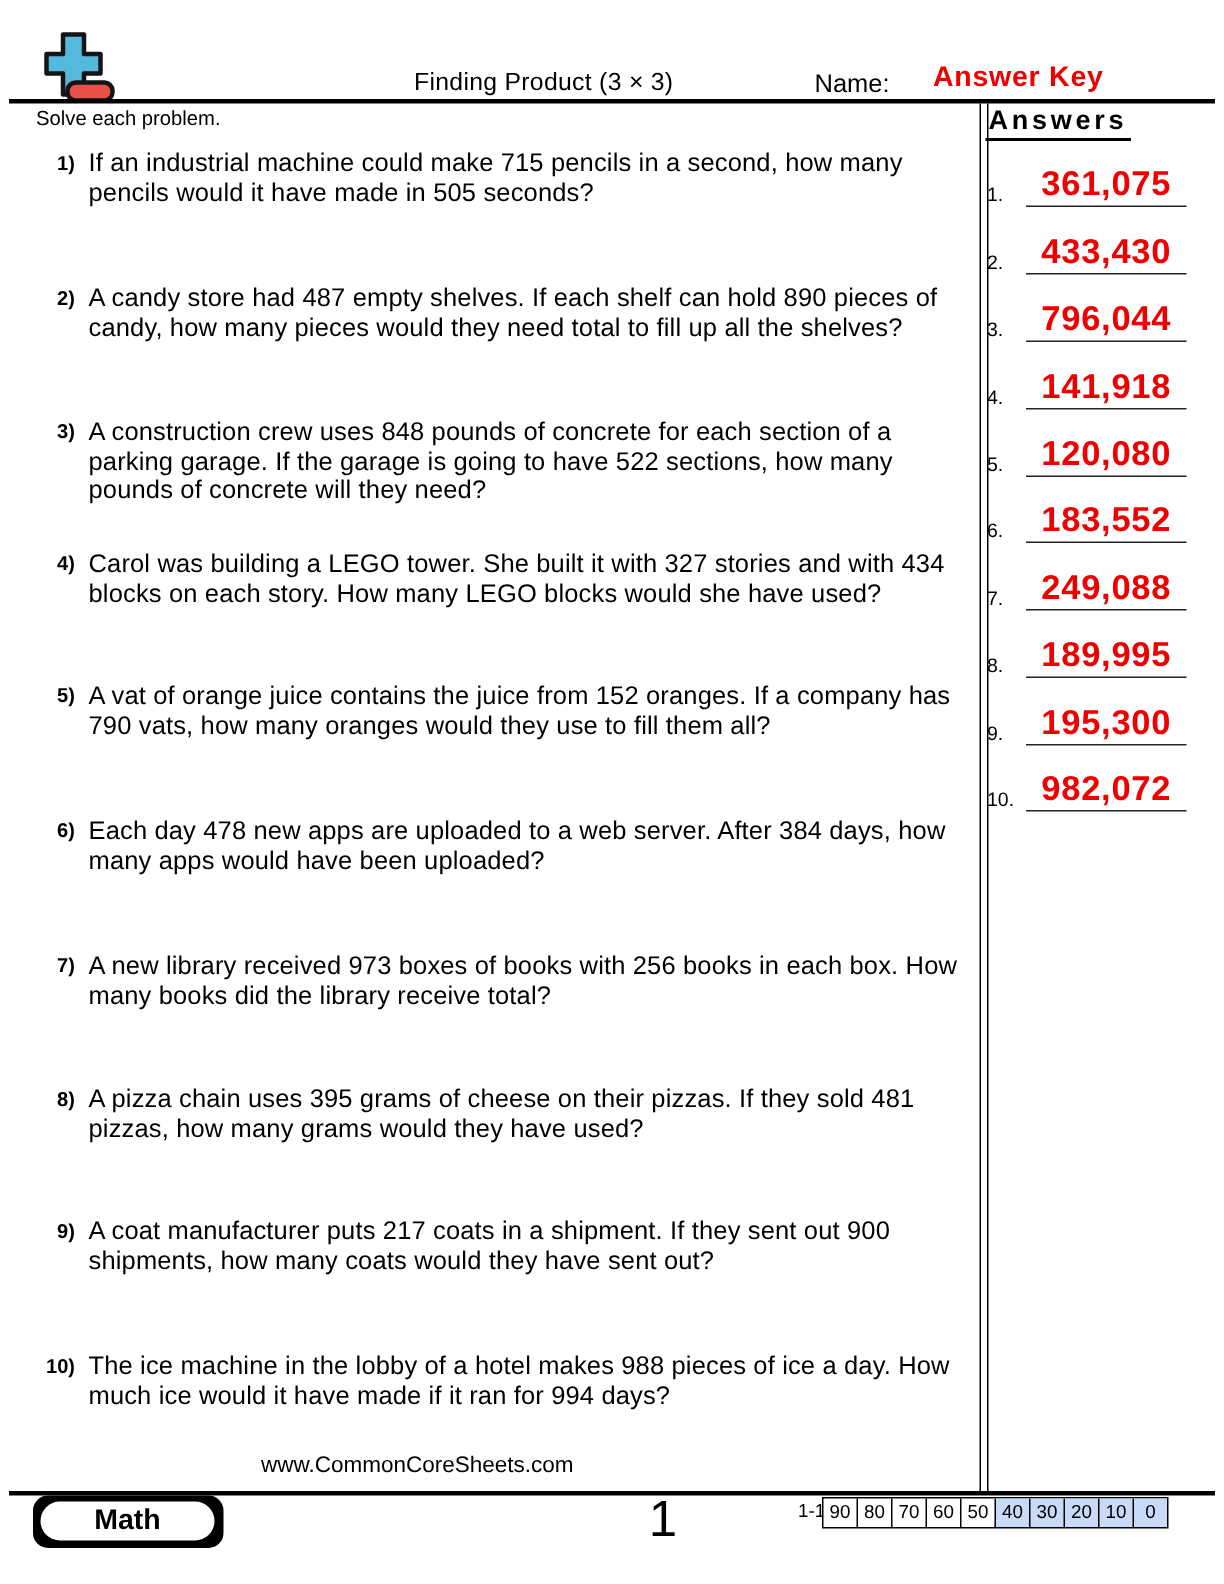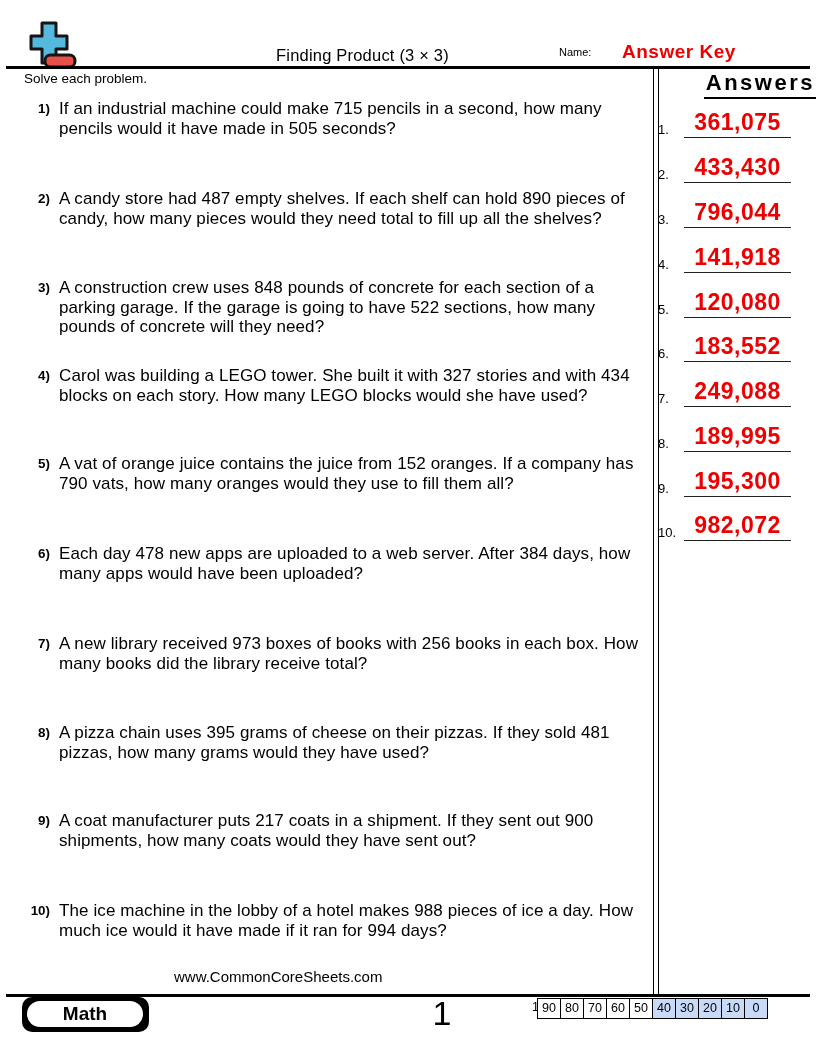--- a/index.html
+++ b/index.html
@@ -7,21 +7,21 @@
     width:816px; height:1056px; position:relative; background:#ffffff;
     font-family:"Liberation Sans", sans-serif; color:#000; overflow:hidden;
   }
 
   
   .logo { position:absolute; left:28px; top:20px; width:50px; height:48px; }
   .title {
     position:absolute; left:0; top:44px; width:653px; text-align:center;
     font-size:16.5px; line-height:22px; letter-spacing:0.2px;padding-left:36px;
   }
-  .name-label { position:absolute; left:559px; top:46px; font-size:11px; }
+  .name-label { position:absolute; left:543px; top:46px; font-size:17px; }
   .name-value {
     position:absolute; left:622px; top:41px; font-size:19px; font-weight:bold;
     color:var(--answer-red,#ee0000); letter-spacing:0.5px;
   }
   .header-line { position:absolute; left:6px; right:6px; top:66px; height:3px; background:#000; }
   .instruction { position:absolute; left:24px; top:71px; font-size:13.5px; font-weight:normal; }
 
   
   .vsep {
     position:absolute; left:653px; top:69px; height:925px; width:3.5px;
@@ -31,22 +31,22 @@
   
   .problem { position:absolute; left:24px; display:flex; }
   .pnum {
     width:26px; min-width:26px; text-align:right; font-weight:bold;
     font-size:13.4px; line-height:19.5px; margin-right:9px;
   }
   .ptext { width:586px; font-size:17px; line-height:19.5px; letter-spacing:0.1px; }
 
   
   .answers-title {
-    position:absolute; left:657px; width:160px; top:70px; text-align:right;
-    font-size:22px; font-weight:bold; letter-spacing:2.5px;
+    position:absolute; left:657px; width:160px; top:70px; text-align:left;
+    font-size:18px; font-weight:bold; letter-spacing:2.5px;
   }
   .answers-title span { display:inline-block; border-bottom:2.5px solid #000; padding:0 2px 1px 2px; }
   .answer-row { position:absolute; left:657px; width:140px; height:28px; }
   .ans-num { position:absolute; left:1px; bottom:1px; font-size:13px; }
   .ans-line { position:absolute; left:27px; bottom:0; width:107px; border-bottom:1.6px solid #222; }
   .ans-val {
     position:absolute; left:22px; bottom:2px; width:117px; text-align:center;
     font-size:23px; font-weight:bold; color:var(--answer-red,#ee0000); letter-spacing:0.5px;
     white-space:nowrap;
   }
@@ -54,21 +54,21 @@
   
   .footer-line { position:absolute; left:6px; right:6px; top:994px; height:2.5px; background:#000; }
   .math-badge { position:absolute; left:22px; top:997px; width:127px; height:35px; background:#000; border-radius:10px; }
   .math-badge-inner {
     position:absolute; left:5px; right:6px; top:4px; bottom:5px; background:#fff;
     border-radius:14px; text-align:center; font-size:19px; font-weight:bold; line-height:26px;
   }
   .website { position:absolute; left:174px; top:968px; font-size:15px; }
   .page-num { position:absolute; left:417px; top:994px; width:50px; text-align:center; font-size:34px; font-weight:400; }
   .score-label { position:absolute; left:532px; top:1000px; font-size:12.5px; }
-  .score-table { position:absolute; left:537px; top:998px; display:flex; border:1.5px solid #000; background:#fff; }
+  .score-table { position:absolute; left:548px; top:998px; display:flex; border:1.5px solid #000; background:#fff; }
   .score-cell {
     width:22px; height:19px; line-height:19px; text-align:center; font-size:12.5px;
     border-left:1.5px solid #000;
   }
   .score-cell:first-child { border-left:none; }
   .score-cell.hl { background:var(--score-highlight,#c9daf8); }
 </style>
 </head>
 <body>
 

